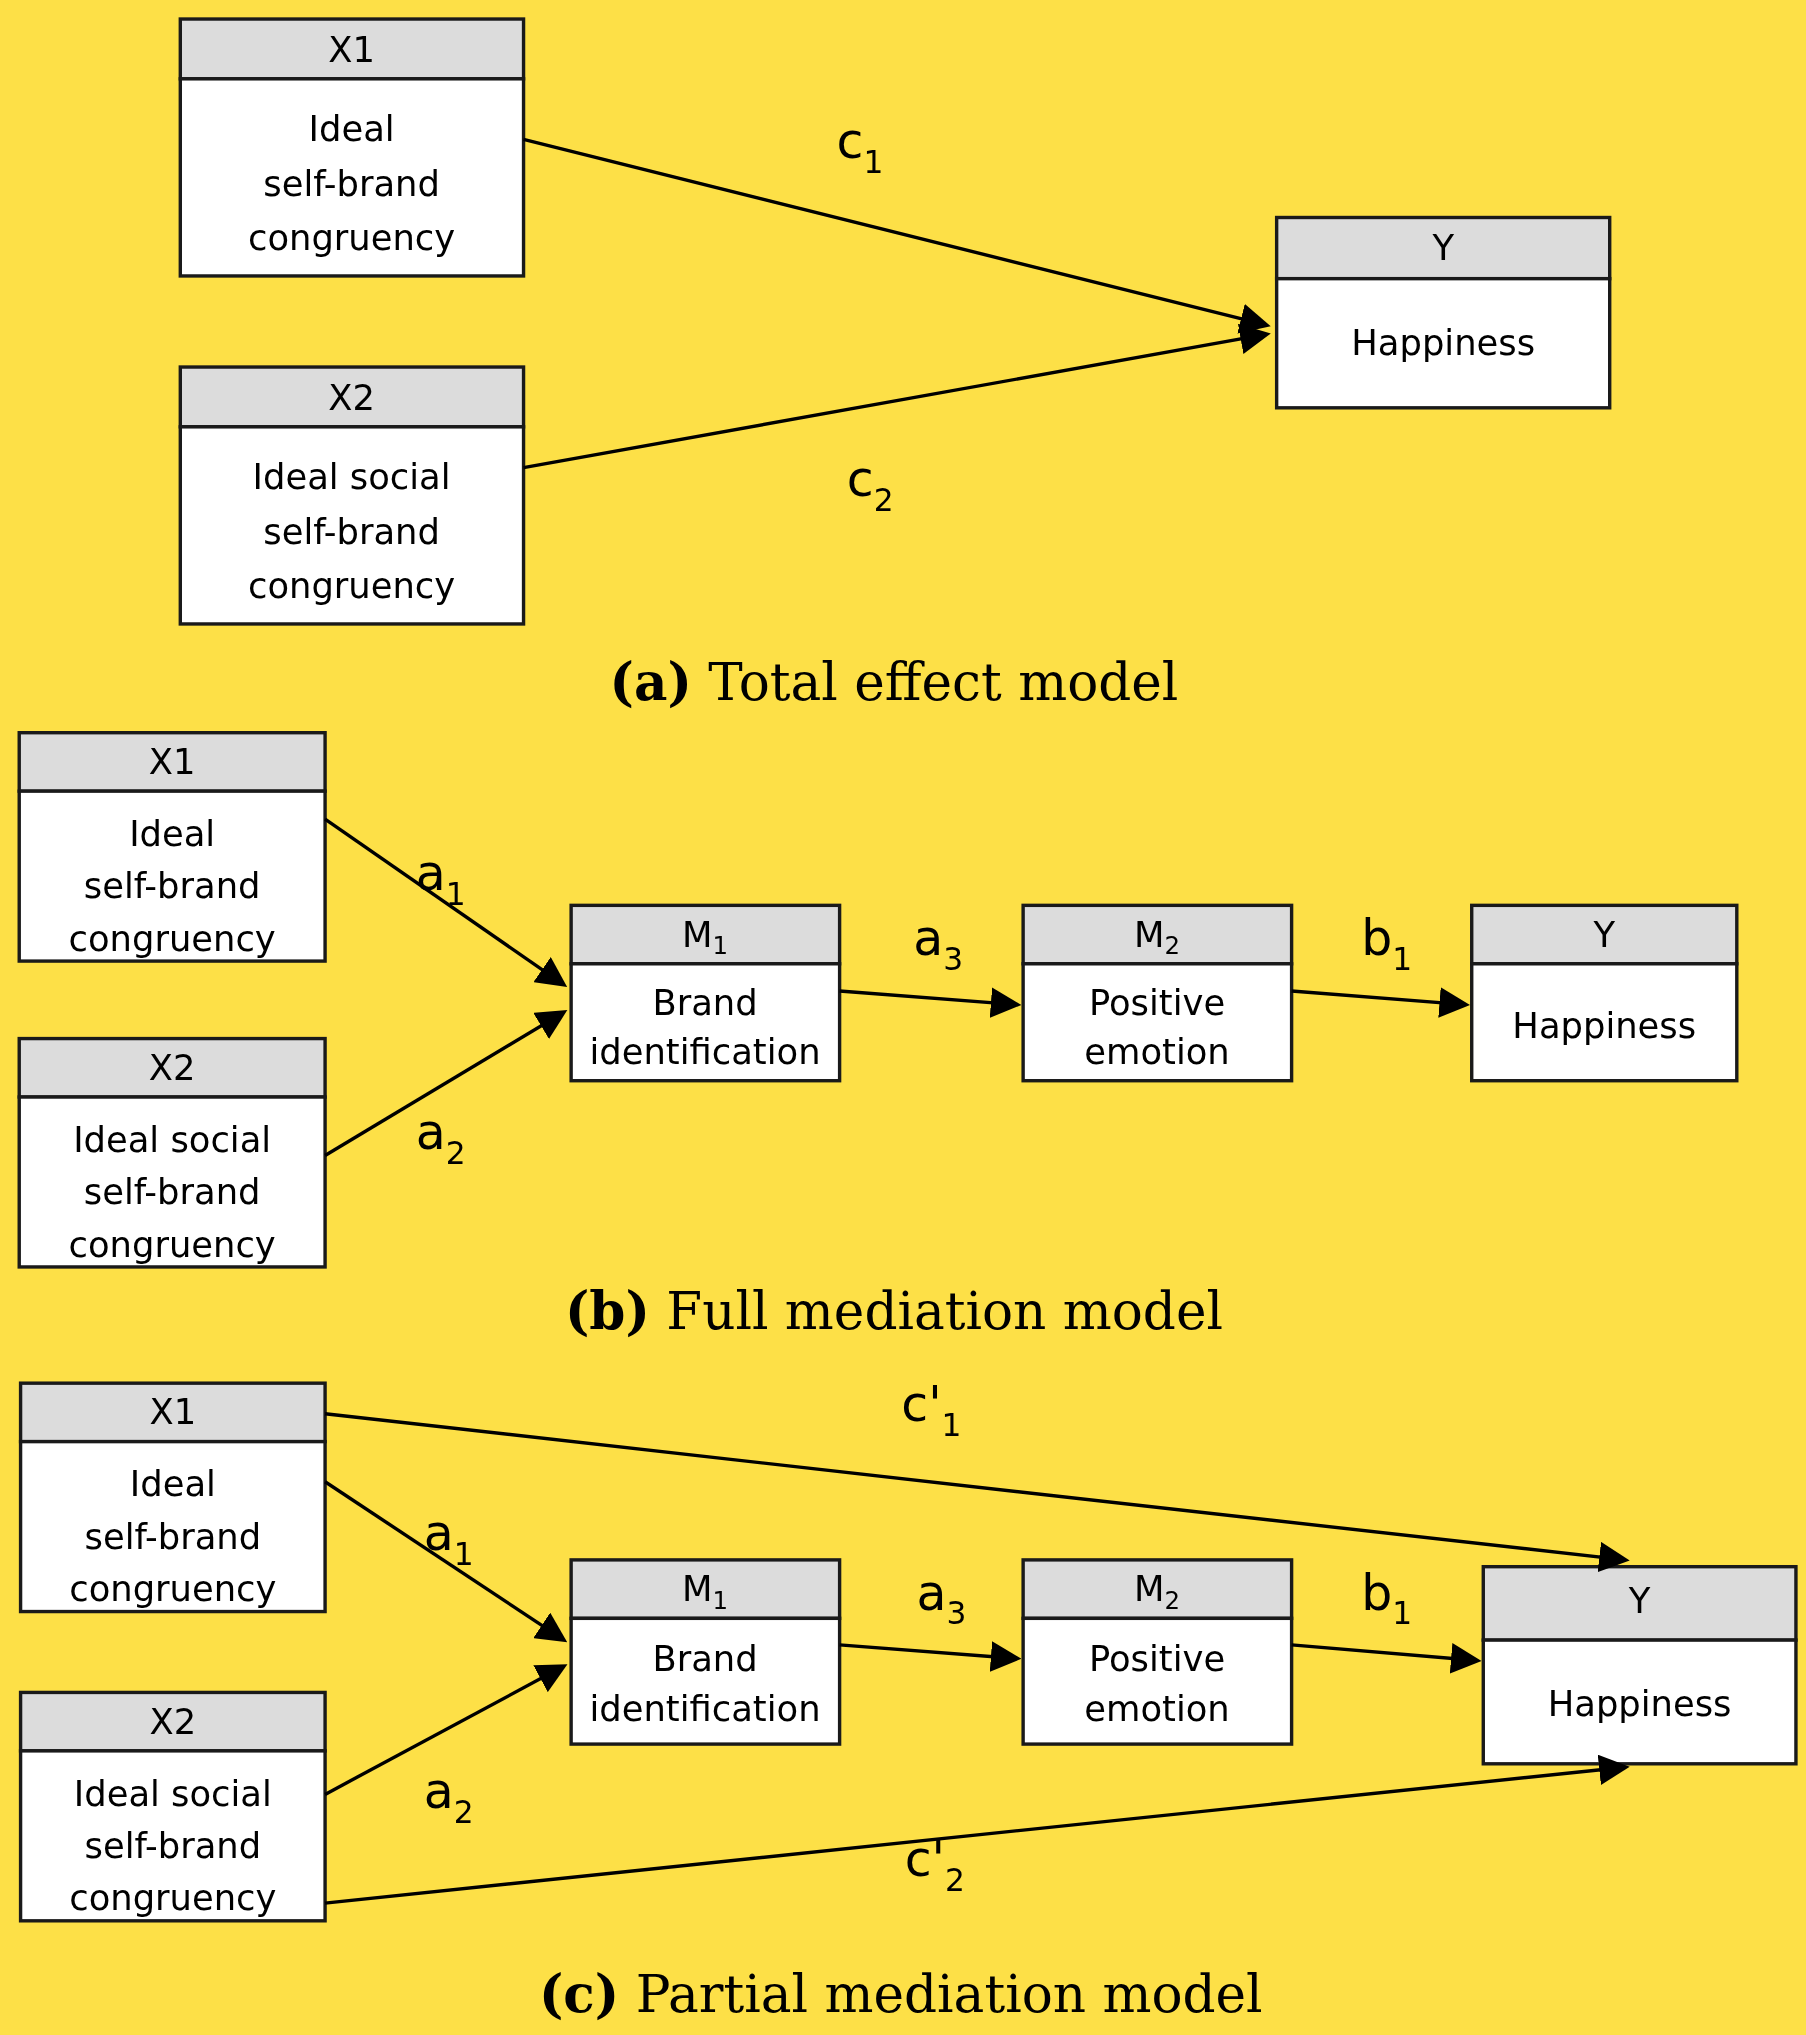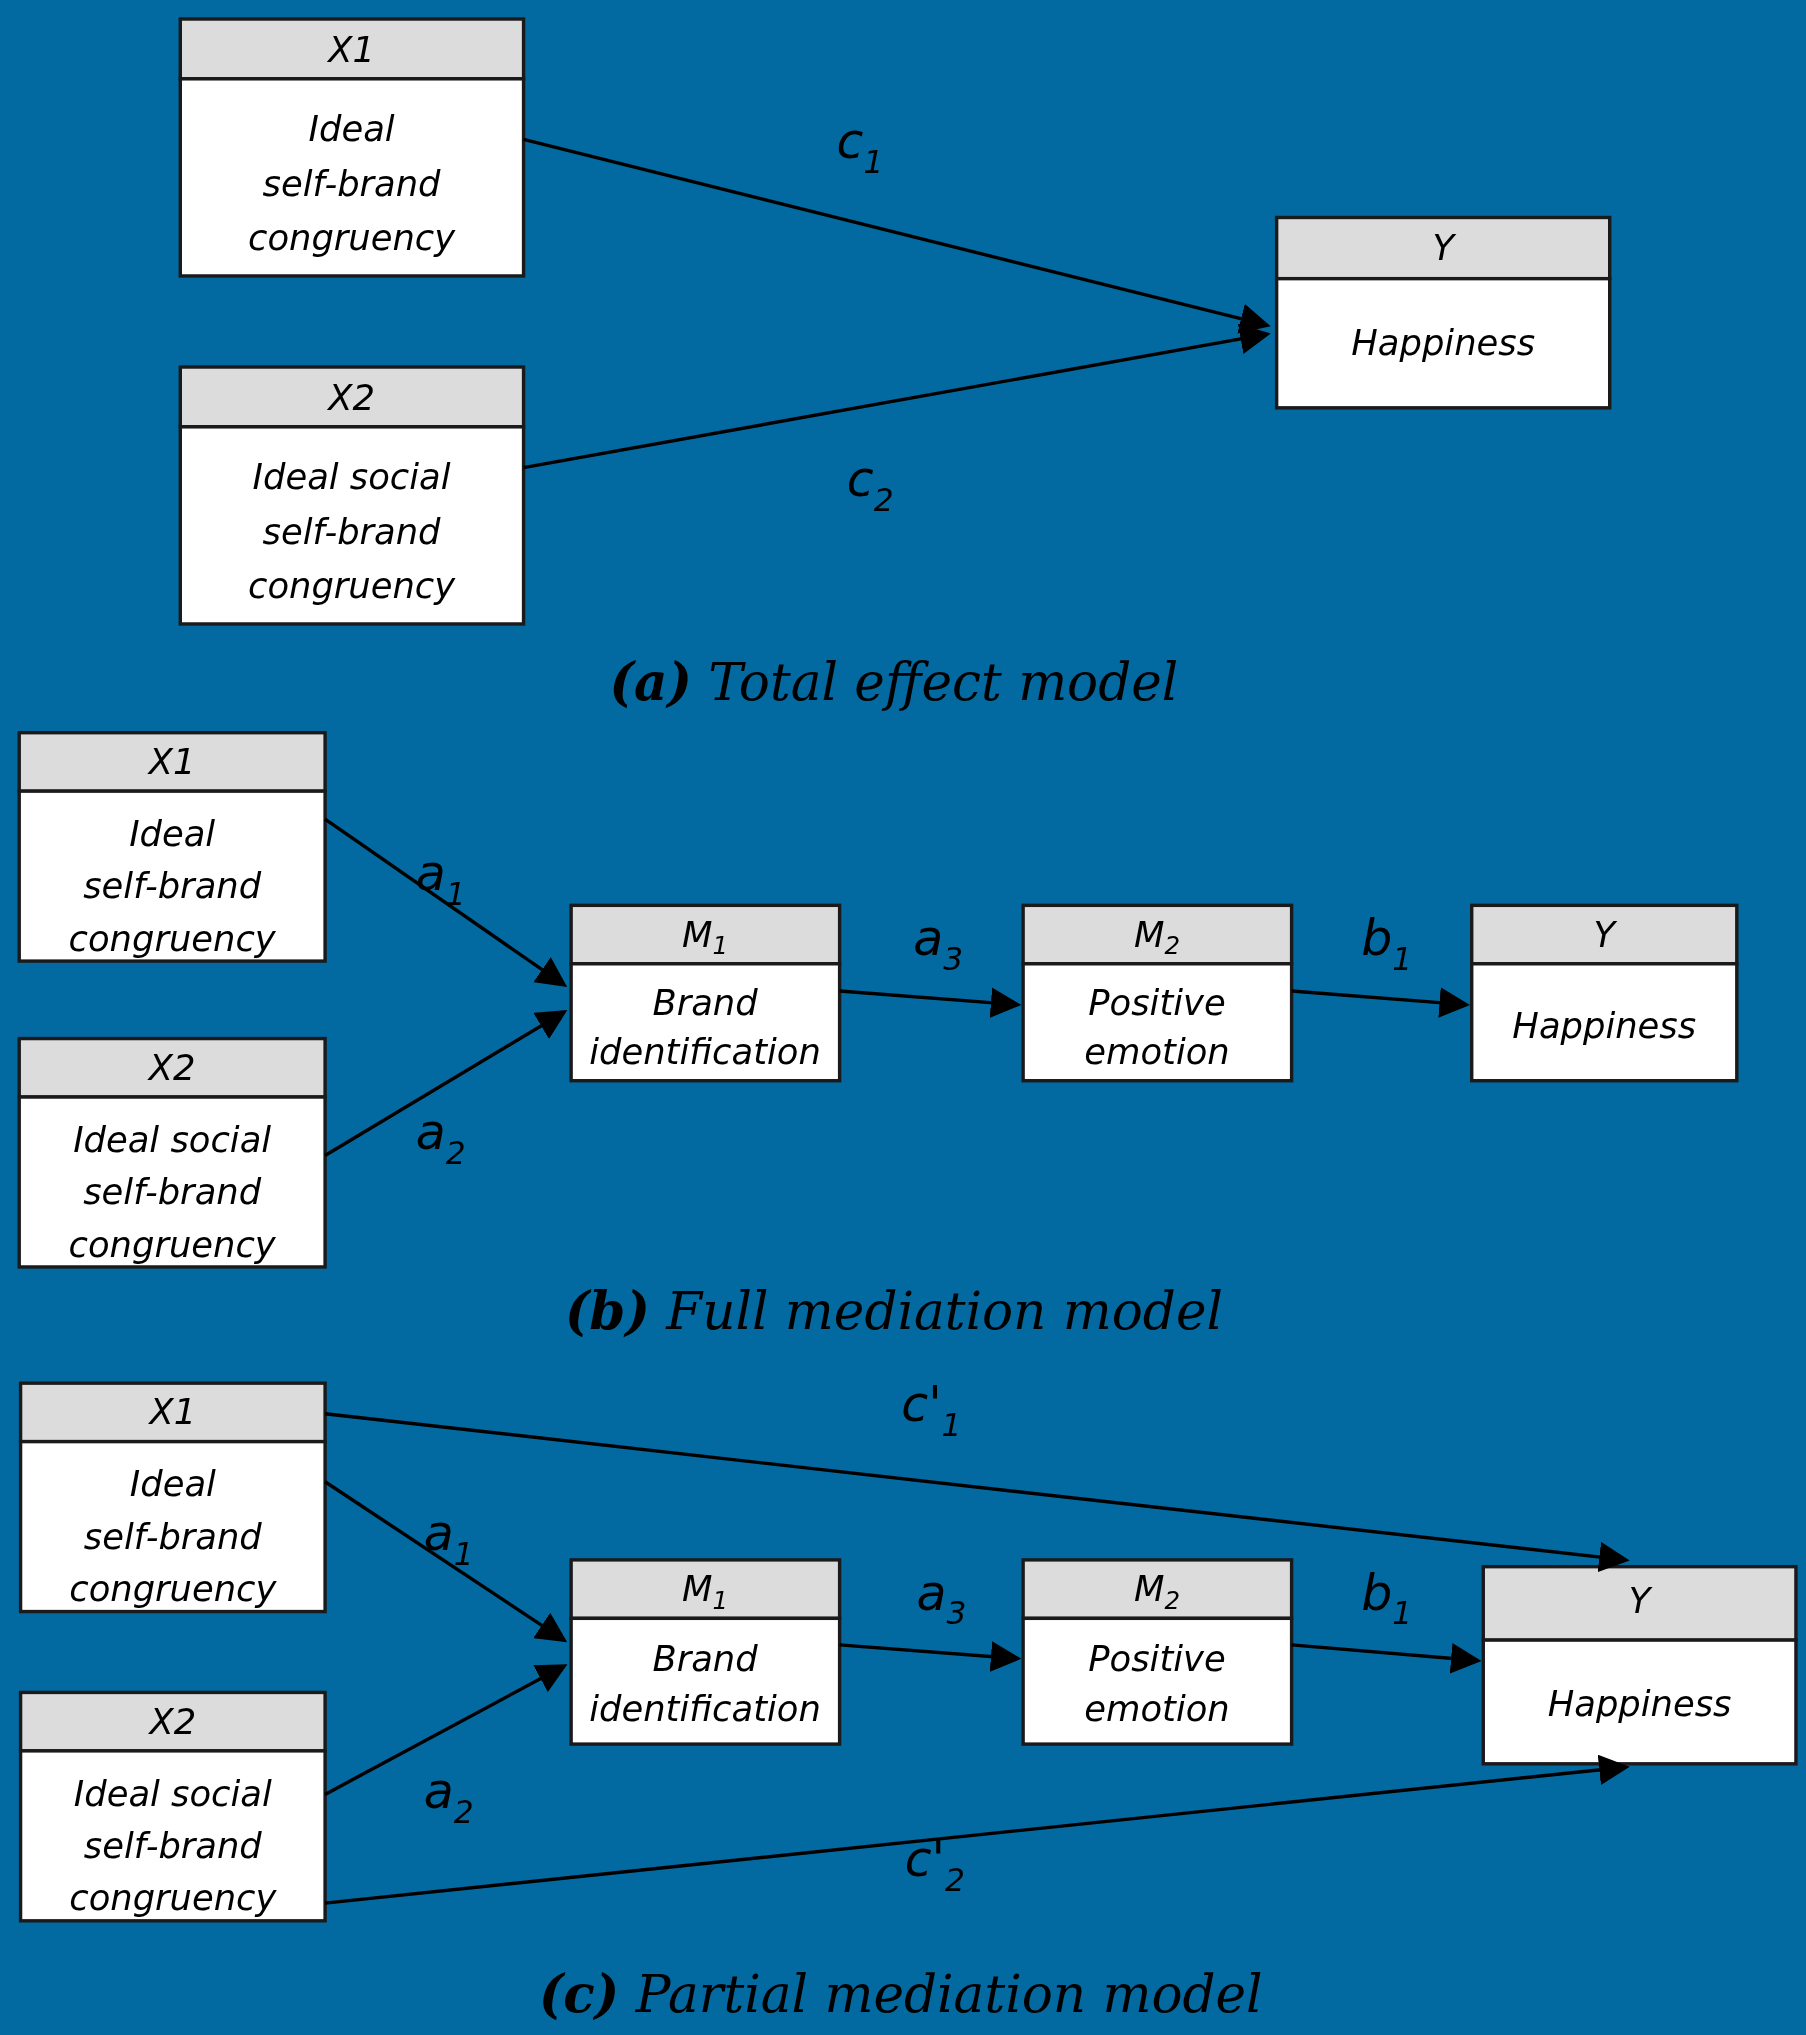--- a/index.html
+++ b/index.html
@@ -4,24 +4,23 @@
 <style>
   html, body {
     margin: 0;
     padding: 0;
     background: #ffffff;
   }
   #page {
     position: relative;
     width: 1807px;
     height: 2035px;
-    background: #0369a1;
+    background: #fde047;
     font-family: "DejaVu Sans", sans-serif;
     overflow: hidden;
-    font-style: italic;
   }
   svg.canvas {
     position: absolute;
     left: 0;
     top: 0;
     width: 1807px;
     height: 2035px;
   }
   .node-head-rect {
     fill: #dcdcdc;

